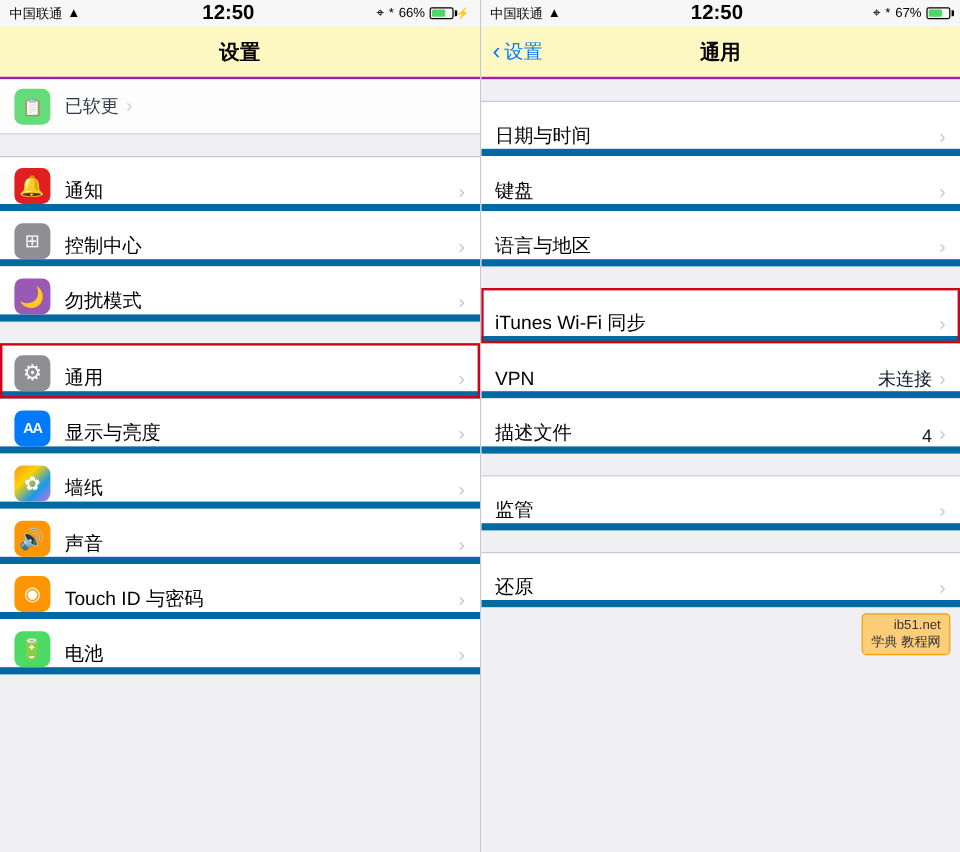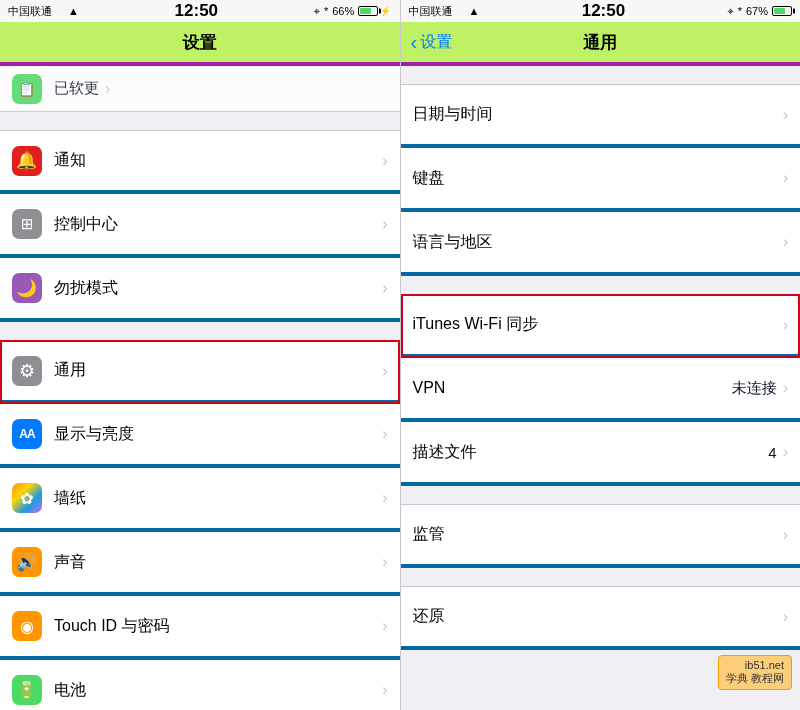--- a/index.html
+++ b/index.html
@@ -30,21 +30,21 @@
       display: flex;
       align-items: center;
       justify-content: space-between;
       padding: 0 8px;
       font-size: 11px;
       font-weight: 500;
       color: #000;
       flex-shrink: 0;
     }
     .status-bar .left-group {
-      display: flex; align-items: center; gap: 16px;
+      display: flex; align-items: center; gap: 4px;
     }
     .status-bar .right-group {
       display: flex; align-items: center; gap: 4px;
     }
     .status-bar .center-time {
       font-size: 17px;
       font-weight: 600;
     }
     .wifi-icon {
       font-size: 11px;
@@ -74,22 +74,22 @@
       background: #4cd964;
       border-radius: 1px;
     }
     .bolt {
       font-size: 9px;
     }
 
     
     .nav-bar {
       height: 44px;
-      background: #bef264;
-      border-bottom: 4px solid #a21caf;
+      background: #fef9c3;
+      border-bottom: 2px solid #a21caf;
       display: flex;
       align-items: center;
       justify-content: center;
       flex-shrink: 0;
       position: relative;
     }
     .nav-title {
       font-size: 17px;
       font-weight: 600;
       color: #000;
@@ -118,24 +118,24 @@
     }
     .settings-section {
       margin-bottom: 0;
     }
     .section-gap {
       height: 18px;
       background: #efeff4;
     }
     .settings-row {
       background: #fff;
-      border-bottom: 4px solid #0369a1;
-      height: 64px;
-      display: flex;
-      align-items: center;
+      border-bottom: 6px solid #0369a1;
+      height: 46px;
+      display: flex;
+      align-items: flex-end;
       padding: 0 12px;
       cursor: pointer;
       position: relative;
     }
     .settings-row:first-child {
       border-top: 1px solid #c8c7cc;
     }
     .settings-row.highlighted {
       outline: 2px solid #d0021b;
       outline-offset: -2px;

